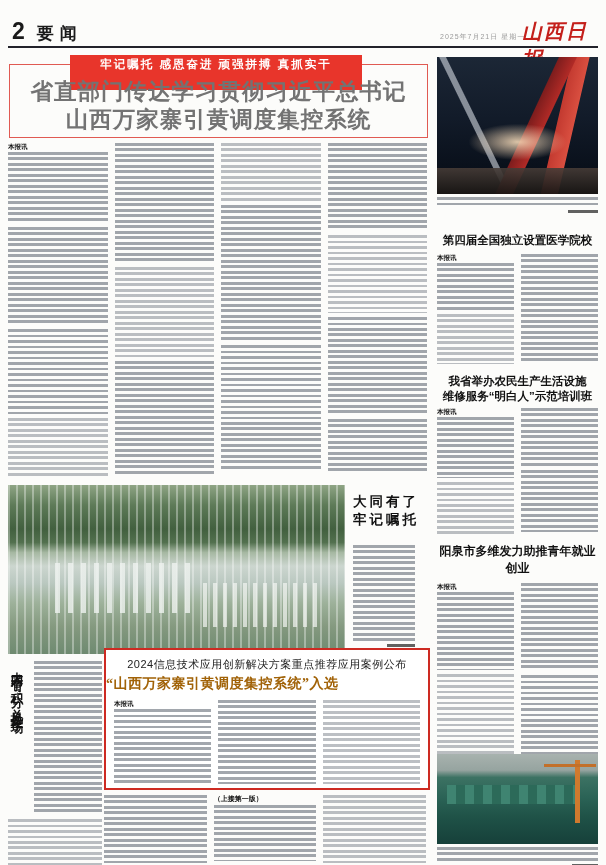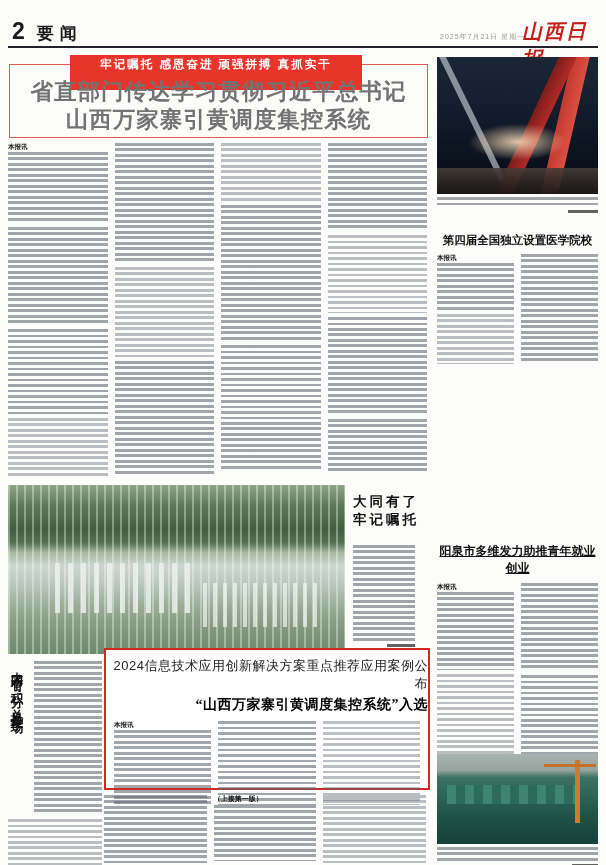--- a/index.html
+++ b/index.html
@@ -16,21 +16,21 @@
             font-size:20px;color:#c4201b;letter-spacing:2px;transform:rotate(-1deg);}
 
   
   .lead-box{border:1px solid #e05a52;}
   .banner{background:#e8352b;color:#fff;font-weight:bold;font-size:11.5px;line-height:19px;
           text-align:center;letter-spacing:2px;}
   .lead-h{font-size:22.5px;font-weight:bold;letter-spacing:1px;line-height:26px;text-align:center;color:#737373;}
 
   
   .art-h2{font-size:11.5px;font-weight:bold;text-align:center;line-height:14.5px;color:#111;}
-  .art-h1{font-size:12px;font-weight:bold;text-align:center;color:#111;text-decoration:underline;}
+  .art-h1{font-size:12px;font-weight:bold;text-align:center;color:#111;}
 
   
   .greek{background-image:repeating-linear-gradient(to bottom,#5f6772 0,#5f6772 2.8px,transparent 2.8px,transparent 5.5px);opacity:.58;}
   .greek.lt{opacity:.42;}
   .cols{display:flex;gap:7px;}
   .col{flex:1;display:flex;flex-direction:column;}
   .lead-marker{font-size:6.5px;font-weight:bold;color:#111;line-height:7px;margin-bottom:2px;white-space:nowrap;}
   .credit{background:#3a3a3a;height:3px;opacity:.8;}
   .gap3{height:4px;flex:none;}
 
@@ -61,23 +61,23 @@
 
   
   .feat-title{font-size:13.5px;font-weight:bold;letter-spacing:3px;line-height:18px;color:#111;}
 
   
   .vert-h{writing-mode:vertical-rl;font-family:"Liberation Serif","DejaVu Serif",serif;
           font-weight:bold;font-size:12.5px;letter-spacing:3px;color:#111;}
 
   
   .hl-box{border:2px solid #cd2a22;background:#fff;}
-  .hl-eyebrow{font-size:13px;color:#222;text-align:right;letter-spacing:.5px;}
+  .hl-eyebrow{font-size:11px;color:#222;text-align:center;letter-spacing:.5px;}
   .hl-head{font-family:"Liberation Serif","DejaVu Serif",serif;font-size:14px;font-weight:bold;
-           text-align:right;color:#000000;letter-spacing:.5px;}
+           text-align:left;color:#a16207;letter-spacing:.5px;}
   .cont-marker{font-size:7px;font-weight:bold;color:#111;line-height:8px;margin-bottom:2px;}
 </style>
 </head>
 <body>
 
 <div class="page">
 
   <div class="abs" style="left:12px;top:18px;display:flex;align-items:baseline;">
     <span class="pageno">2</span>
     <span class="section">要闻</span>
@@ -145,20 +145,37 @@
         <div class="greek" style="height:48px;"></div>
           <div class="gap3"></div>
         <div class="greek lt" style="height:50px;"></div>
       </div>
       <div class="col">
         <div class="greek" style="height:110px;"></div>
       </div>
     </div>
   </div>
 
+  <div class="abs" style="left:437px;top:374px;width:161px;">
+    <div class="art-h2">我省举办农民生产生活设施</div>
+    <div class="art-h2">维修服务“明白人”示范培训班</div>
+    <div class="cols" style="margin-top:5px;height:126px;">
+      <div class="col">
+        <span class="lead-marker">本报讯</span>
+        <div class="greek" style="height:62px;"></div>
+          <div class="gap3"></div>
+        <div class="greek lt" style="height:52px;"></div>
+      </div>
+      <div class="col">
+        <div class="greek" style="height:58px;"></div>
+          <div class="gap3"></div>
+        <div class="greek" style="height:62px;"></div>
+      </div>
+    </div>
+  </div>
 
   <div class="abs" style="left:437px;top:543px;width:161px;">
     <div class="art-h1">阳泉市多维发力助推青年就业创业</div>
     <div class="cols" style="margin-top:6px;height:185px;">
       <div class="col">
         <span class="lead-marker">本报讯</span>
         <div class="greek" style="height:78px;"></div>
           <div class="gap3"></div>
         <div class="greek lt" style="height:92px;"></div>
       </div>

